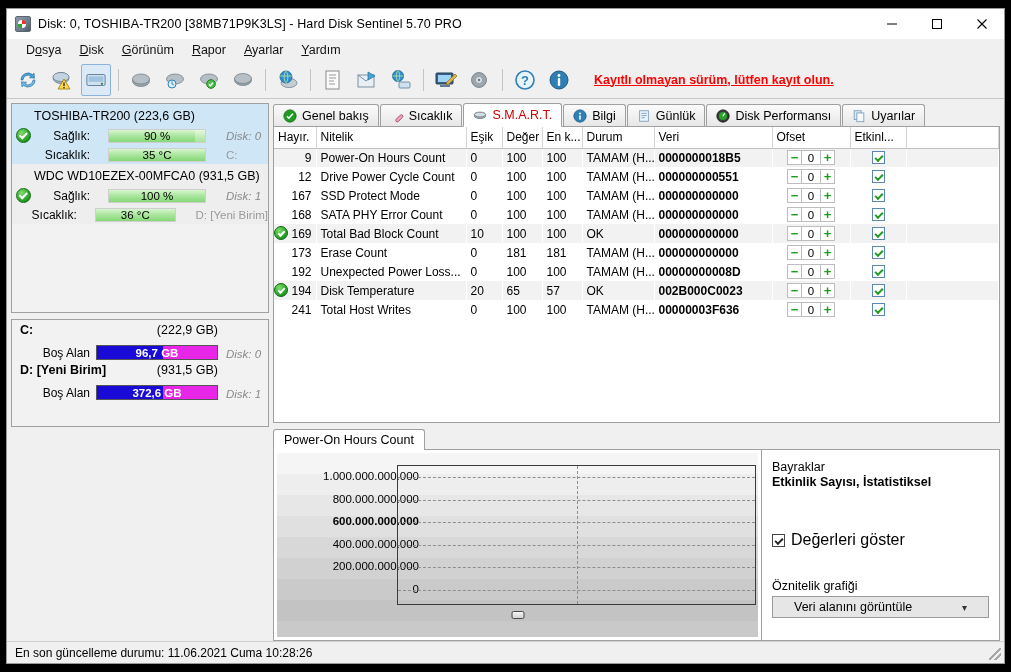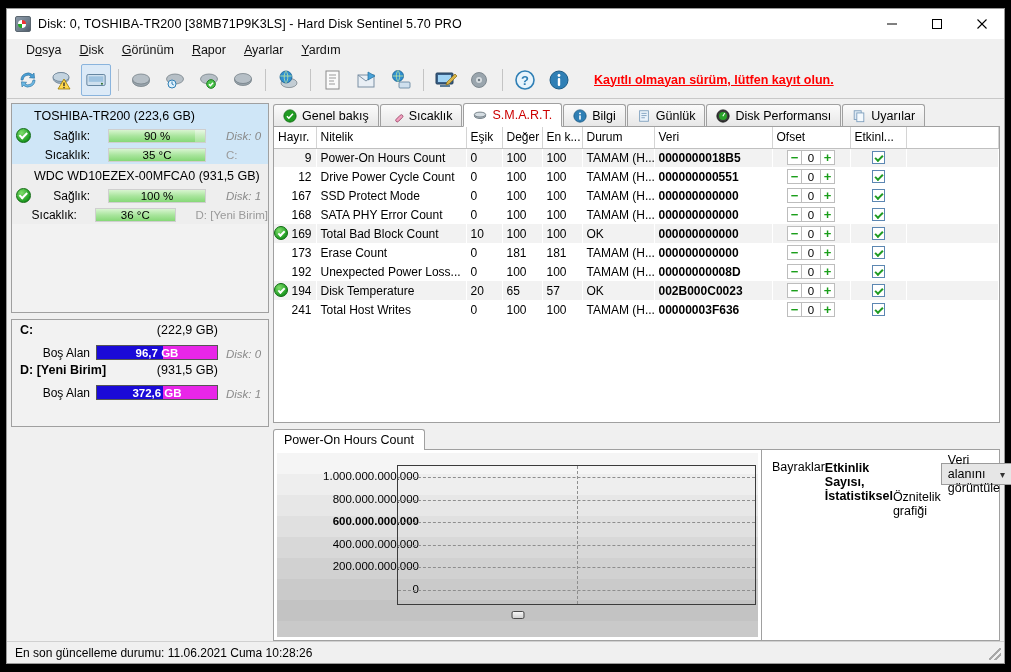--- a/index.html
+++ b/index.html
@@ -269,40 +269,40 @@
   }
   #slider-handle {
     position: absolute; left: 50%; bottom: 18px;
     transform: translateX(-50%);
     width: 13px; height: 8px;
     background: linear-gradient(#f6f6f6,#d2d2d2);
     border: 1px solid #4a4a4a; border-radius: 2px;
   }
   #chart-side {
     width: 238px; flex: none; border-left: 1px solid #a0a0a0;
-    padding: 10px 10px 0 10px; display: flex; flex-direction: row;
+    padding: 10px 10px 0 10px; display: flex; flex-direction: column;
   }
   .side-lbl { font-size: 12.5px; color: #000; }
   .side-val { font-size: 12.5px; font-weight: bold; color: #000; margin-top: 1px; }
   #show-values { display: flex; align-items: center; gap: 6px; margin-top: 42px; }
   .cbx2 {
     width: 13px; height: 13px; border: 1px solid #444; background: #fff;
     position: relative; flex: none;
   }
   .cbx2::after {
     content: ""; position: absolute; left: 2px; top: 3px;
     width: 6px; height: 3px;
     border-left: 2px solid #222; border-bottom: 2px solid #222;
     transform: rotate(-45deg);
   }
   #attr-graph-label { margin-top: 30px; font-size: 12.5px; }
   #combo {
     margin-top: 3px; height: 22px; background: #e6e6e6;
     border: 1px solid #9b9b9b; display: flex; align-items: center;
-    padding: 0 6px; font-size: 12.5px; color: #000;
+    padding: 0 21px; font-size: 12.5px; color: #000;
   }
   #combo .arrow { margin-left: auto; font-size: 10px; color: #333; }
   
   #statusbar {
     height: 22px; flex: none; background: #f0f0f0;
     border-top: 1px solid #d0d0d0;
     display: flex; align-items: center; padding-left: 8px;
     font-size: 12px; color: #000; position: relative;
   }
   #grip {
@@ -848,20 +848,24 @@
                 <div class="gline" style="top: 78.9091px;"></div>
                 <div class="gline" style="top: 56.3636px;"></div>
                 <div class="gline" style="top: 33.8182px;"></div>
                 <div class="gline" style="top: 11.2727px;"></div>
               </div>
             <div id="slider-handle"></div>
           </div>
           <div id="chart-side">
             <div class="side-lbl">Bayraklar</div>
             <div class="side-val">Etkinlik Sayısı, İstatistiksel</div>
+            <div id="show-values">
+              <div class="cbx2"></div>
+              <span>Değerleri göster</span>
+            </div>
             <div id="attr-graph-label">Öznitelik grafiği</div>
             <div id="combo">
               <span>Veri alanını görüntüle</span>
               <span class="arrow">▾</span>
             </div>
           </div>
         </div>
       </div>
 
     </div>

